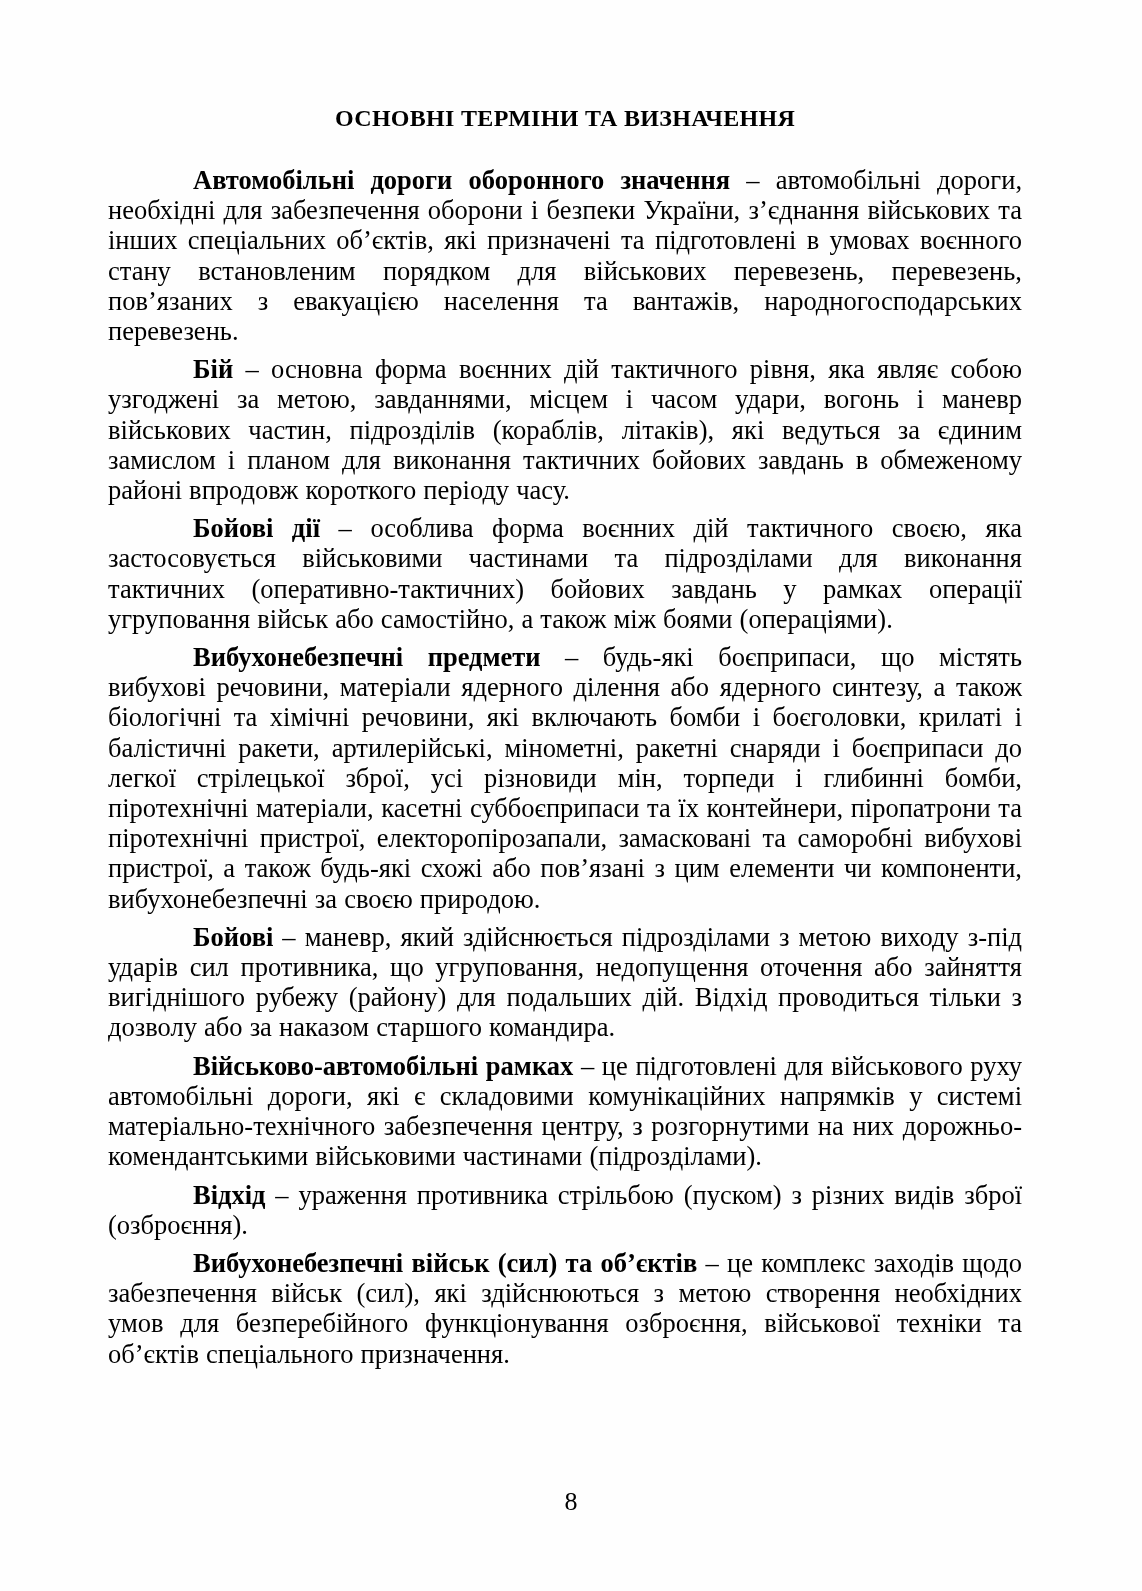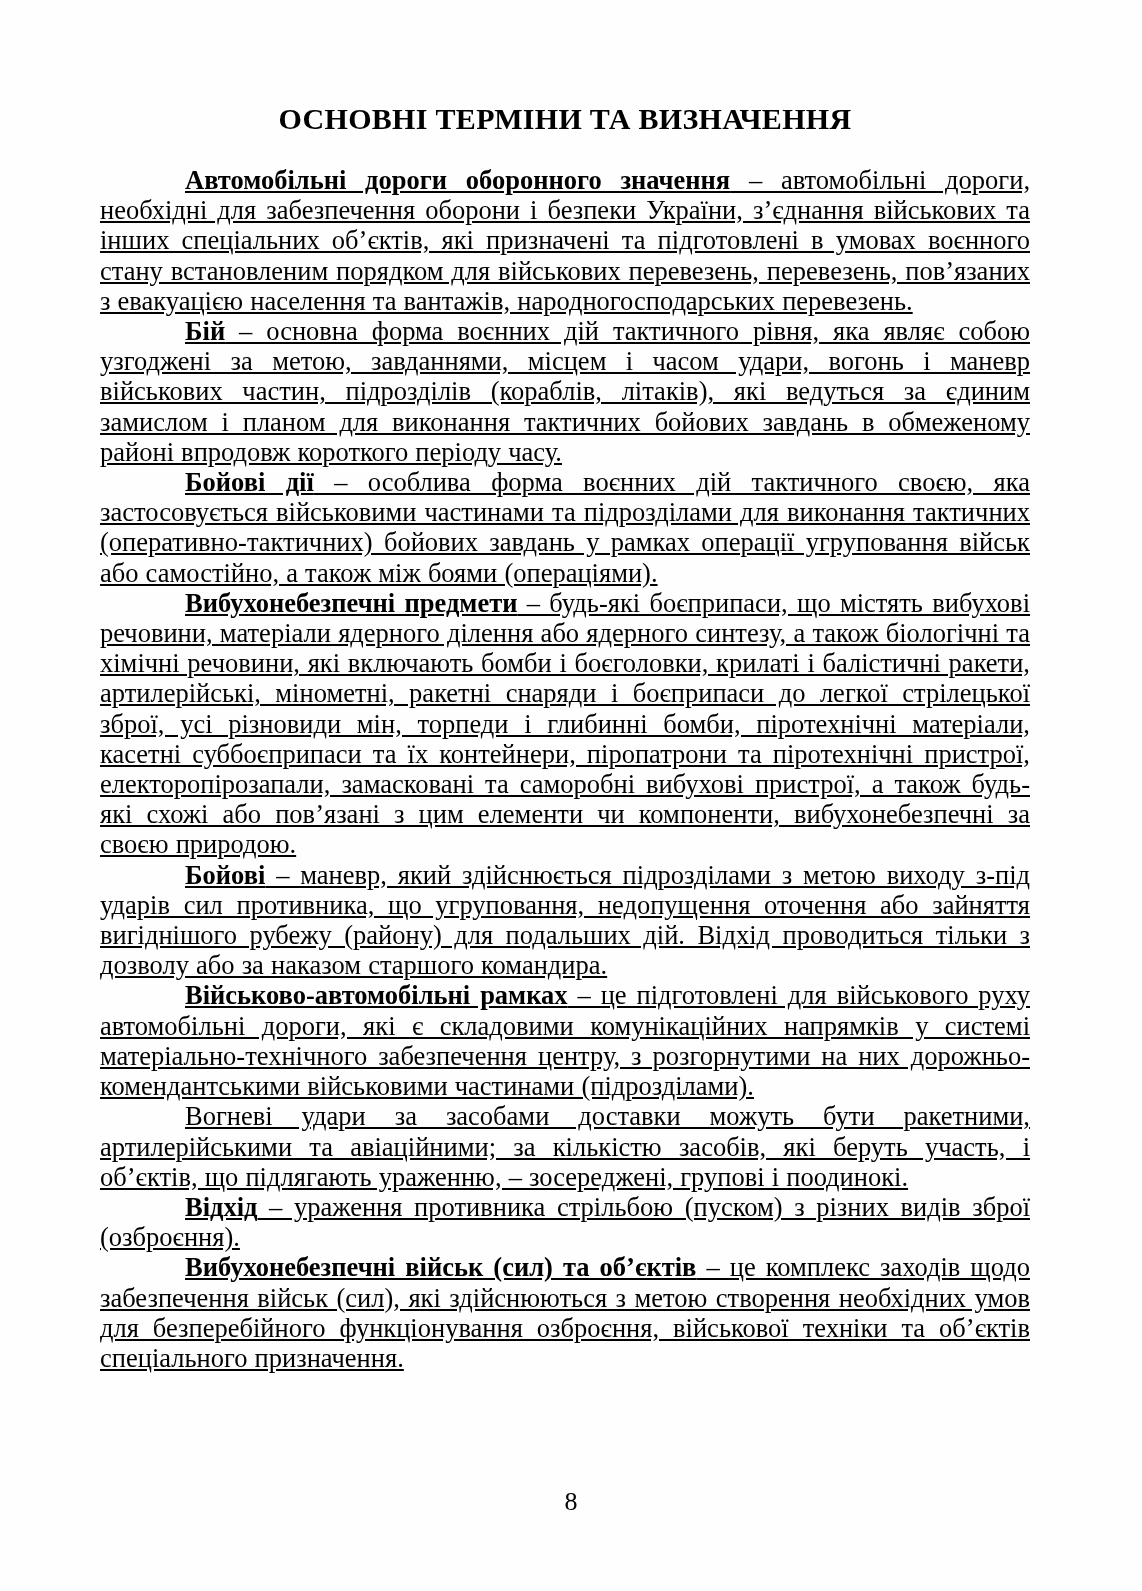--- a/index.html
+++ b/index.html
@@ -14,34 +14,33 @@
     margin: 0 auto;
     background: #fefefe;
     color: #000000;
     font-family: "Liberation Serif", "DejaVu Serif", serif;
     box-sizing: border-box;
     padding: 103px 112px 0 100px;
     overflow: hidden;
   }
   .doc-title {
     margin: 0 0 31px 0;
-    font-size: 30px;
+    font-size: 24px;
     font-weight: bold;
     line-height: 31px;
     text-align: center;
     letter-spacing: 0.3px;
   }
   .content p {
-    margin: 0;
+    margin: 8px;
     font-size: 26.5px;
     line-height: 30.2px;
     text-align: justify;
     text-indent: 85px;
     word-spacing: 0.5px;
-    text-decoration: underline;
   }
   .content p b {
     font-weight: bold;
   }
   .page-number {
     position: absolute;
     top: 1487px;
     left: 0;
     width: 100%;
     text-align: center;
@@ -63,21 +62,20 @@
     <p><b>Бій</b><span> – основна форма воєнних дій тактичного рівня, яка являє собою узгоджені за метою, завданнями, місцем і часом удари, вогонь і маневр військових частин, підрозділів (кораблів, літаків), які ведуться за єдиним замислом і планом для виконання тактичних бойових завдань в обмеженому районі впродовж короткого періоду часу.</span></p>
 
     <p><b>Бойові дії</b><span> – особлива форма воєнних дій тактичного своєю, яка застосовується військовими частинами та підрозділами для виконання тактичних (оперативно-тактичних) бойових завдань у рамках операції угруповання військ або самостійно, а також між боями (операціями).</span></p>
 
     <p><b>Вибухонебезпечні предмети</b><span> – будь-які боєприпаси, що містять вибухові речовини, матеріали ядерного ділення або ядерного синтезу, а також біологічні та хімічні речовини, які включають бомби і боєголовки, крилаті і балістичні ракети, артилерійські, мінометні, ракетні снаряди і боєприпаси до легкої стрілецької зброї, усі різновиди мін, торпеди і глибинні бомби, піротехнічні матеріали, касетні суббоєприпаси та їх контейнери, піропатрони та піротехнічні пристрої, електоропірозапали, замасковані та саморобні вибухові пристрої, а також будь-які схожі або пов’язані з цим елементи чи компоненти, вибухонебезпечні за своєю природою.</span></p>
 
     <p><b>Бойові</b><span> – маневр, який здійснюється підрозділами з метою виходу з-під ударів сил противника, що угруповання, недопущення оточення або зайняття вигіднішого рубежу (району) для подальших дій. Відхід проводиться тільки з дозволу або за наказом старшого командира.</span></p>
 
     <p><b>Військово-автомобільні рамках</b><span> – це підготовлені для військового руху автомобільні дороги, які є складовими комунікаційних напрямків у системі матеріально-технічного забезпечення центру, з розгорнутими на них дорожньо-комендантськими військовими частинами (підрозділами).</span></p>
 
-    <p><b></b><span>Вогневі удари за засобами доставки можуть бути ракетними, артилерійськими та авіаційними; за кількістю засобів, які беруть участь, і об’єктів, що підлягають ураженню, – зосереджені, групові і поодинокі.</span></p>
 
     <p><b>Відхід</b><span> – ураження противника стрільбою (пуском) з різних видів зброї (озброєння).</span></p>
 
     <p><b>Вибухонебезпечні військ (сил) та об’єктів</b><span> – це комплекс заходів щодо забезпечення військ (сил), які здійснюються з метою створення необхідних умов для безперебійного функціонування озброєння, військової техніки та об’єктів спеціального призначення.</span></p>
 
 
   </div>
 
   <div class="page-number">8</div>
 

